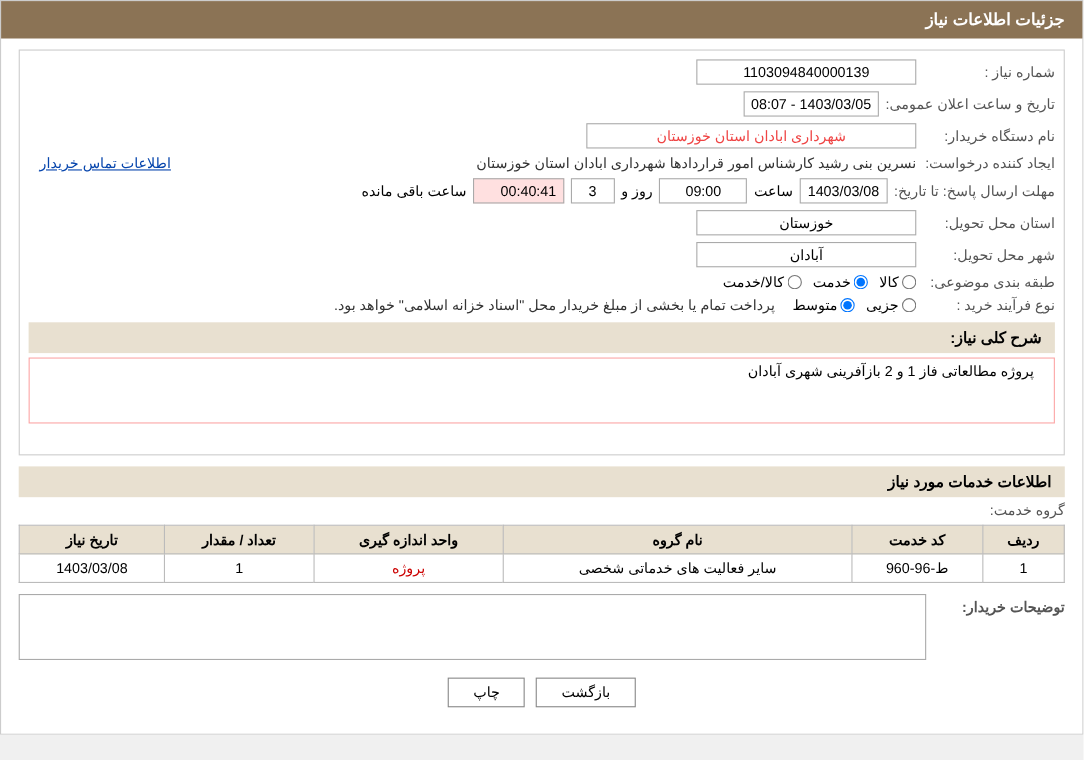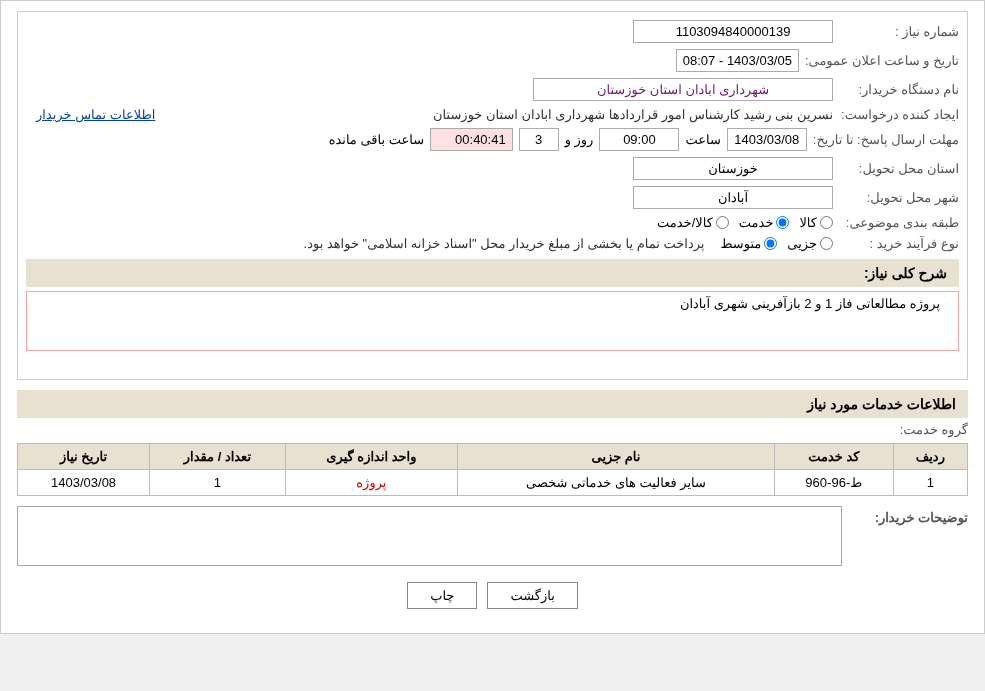--- a/index.html
+++ b/index.html
@@ -134,41 +134,44 @@
     .watermark-area {
       position: relative;
       min-height: 60px;
     }
   </style>
 </head>
 <body>
 
 <div class="page-wrapper">
 
+  <div class="header-bar">
+    <span>جزئیات اطلاعات نیاز</span>
+  </div>
 
   <div class="content">
 
     <div class="info-section">
 
       <div class="row">
         <span class="label">شماره نیاز :</span>
         <div class="value-box value-box-wide">1103094840000139</div>
         <span style="flex:1"></span>
       </div>
 
       <div class="row">
         <span class="label">تاریخ و ساعت اعلان عمومی:</span>
         <div class="value-box">1403/03/05 - 08:07</div>
         <span style="flex:1"></span>
 
       </div>
 
       <div class="row">
         <span class="label">نام دستگاه خریدار:</span>
-        <div class="value-box value-box-wider" style="color:#701a75; text-align:center;">شهرداری ابادان استان خوزستان</div>
+        <div class="value-box value-box-wider" style="color:#ef4444; text-align:center;">شهرداری ابادان استان خوزستان</div>
       </div>
 
       <div class="row">
         <span class="label">ایجاد کننده درخواست:</span>
         <span style="flex:1; color:#333;">نسرین بنی رشید کارشناس امور قراردادها شهرداری ابادان استان خوزستان</span>
         <span class="link-blue" style="margin-left:10px;">اطلاعات تماس خریدار</span>
       </div>
 
       <div class="row">
         <span class="label">مهلت ارسال پاسخ: تا تاریخ:</span>
@@ -239,21 +242,21 @@
 
     <div class="row">
       <span class="label">گروه خدمت:</span>
     </div>
 
     <table class="table-section">
       <thead>
         <tr>
           <th>ردیف</th>
           <th>کد خدمت</th>
-          <th>نام جزیی</th>
+          <th>نام گروه</th>
           <th>واحد اندازه گیری</th>
           <th>تعداد / مقدار</th>
           <th>تاریخ نیاز</th>
         </tr>
       </thead>
       <tbody id="table-body">
       <tr>
             <td>1</td>
             <td>ط-96-960</td>
             <td>سایر فعالیت های خدماتی شخصی</td>

